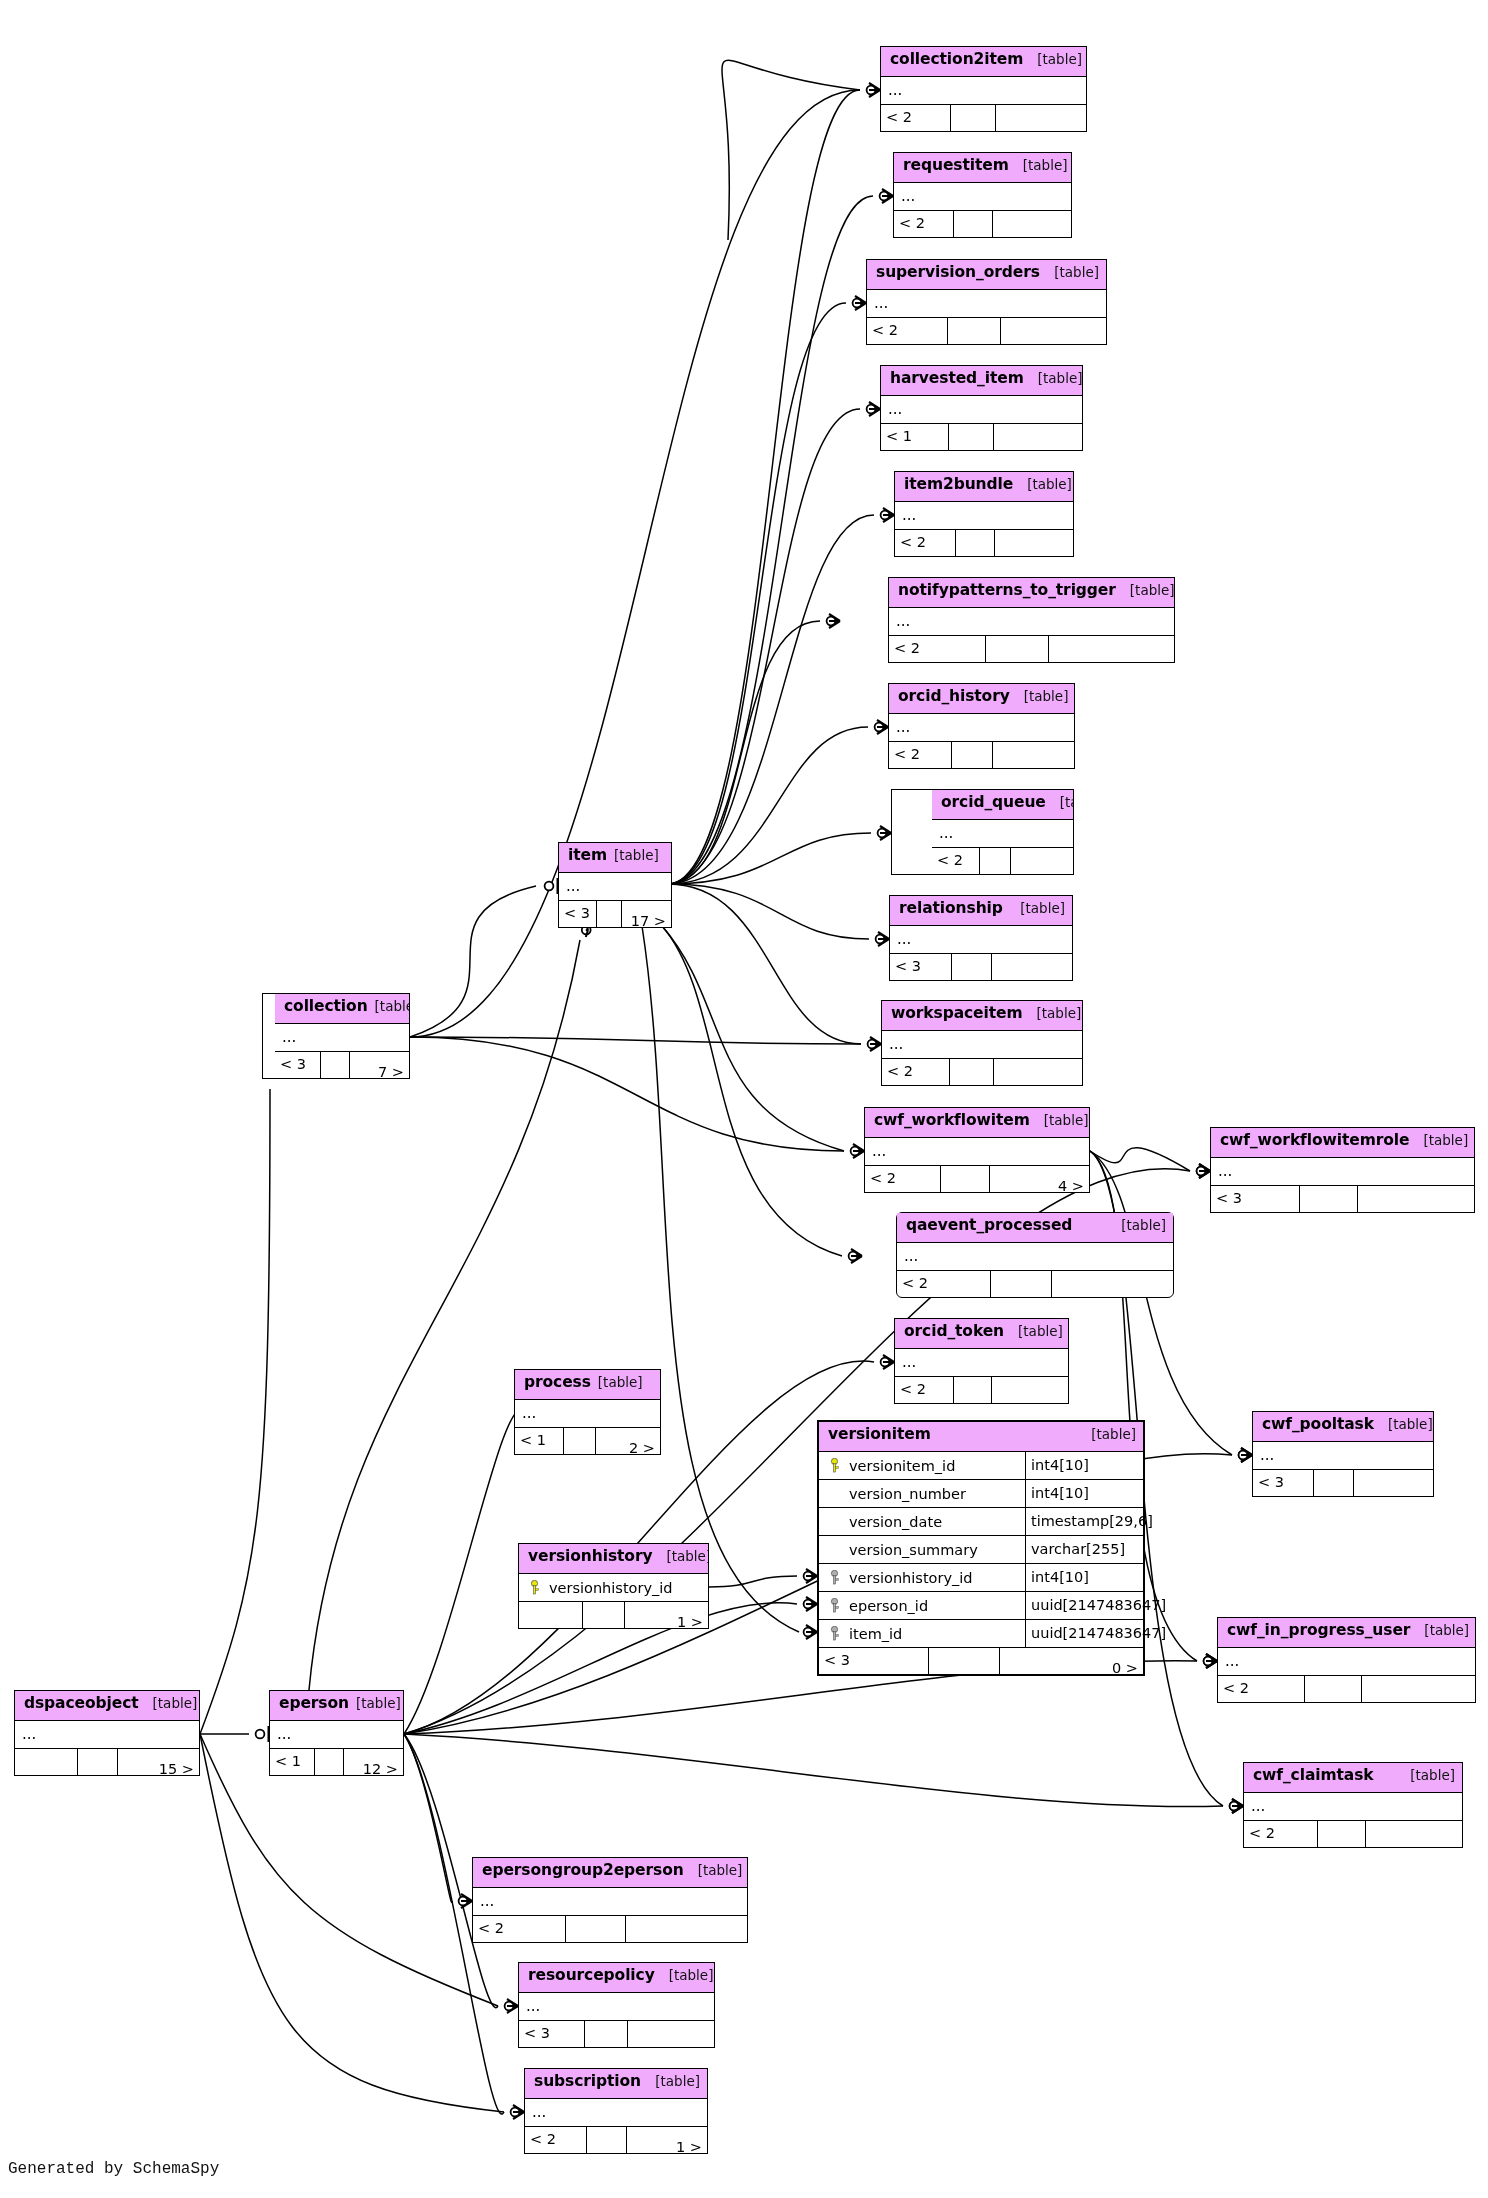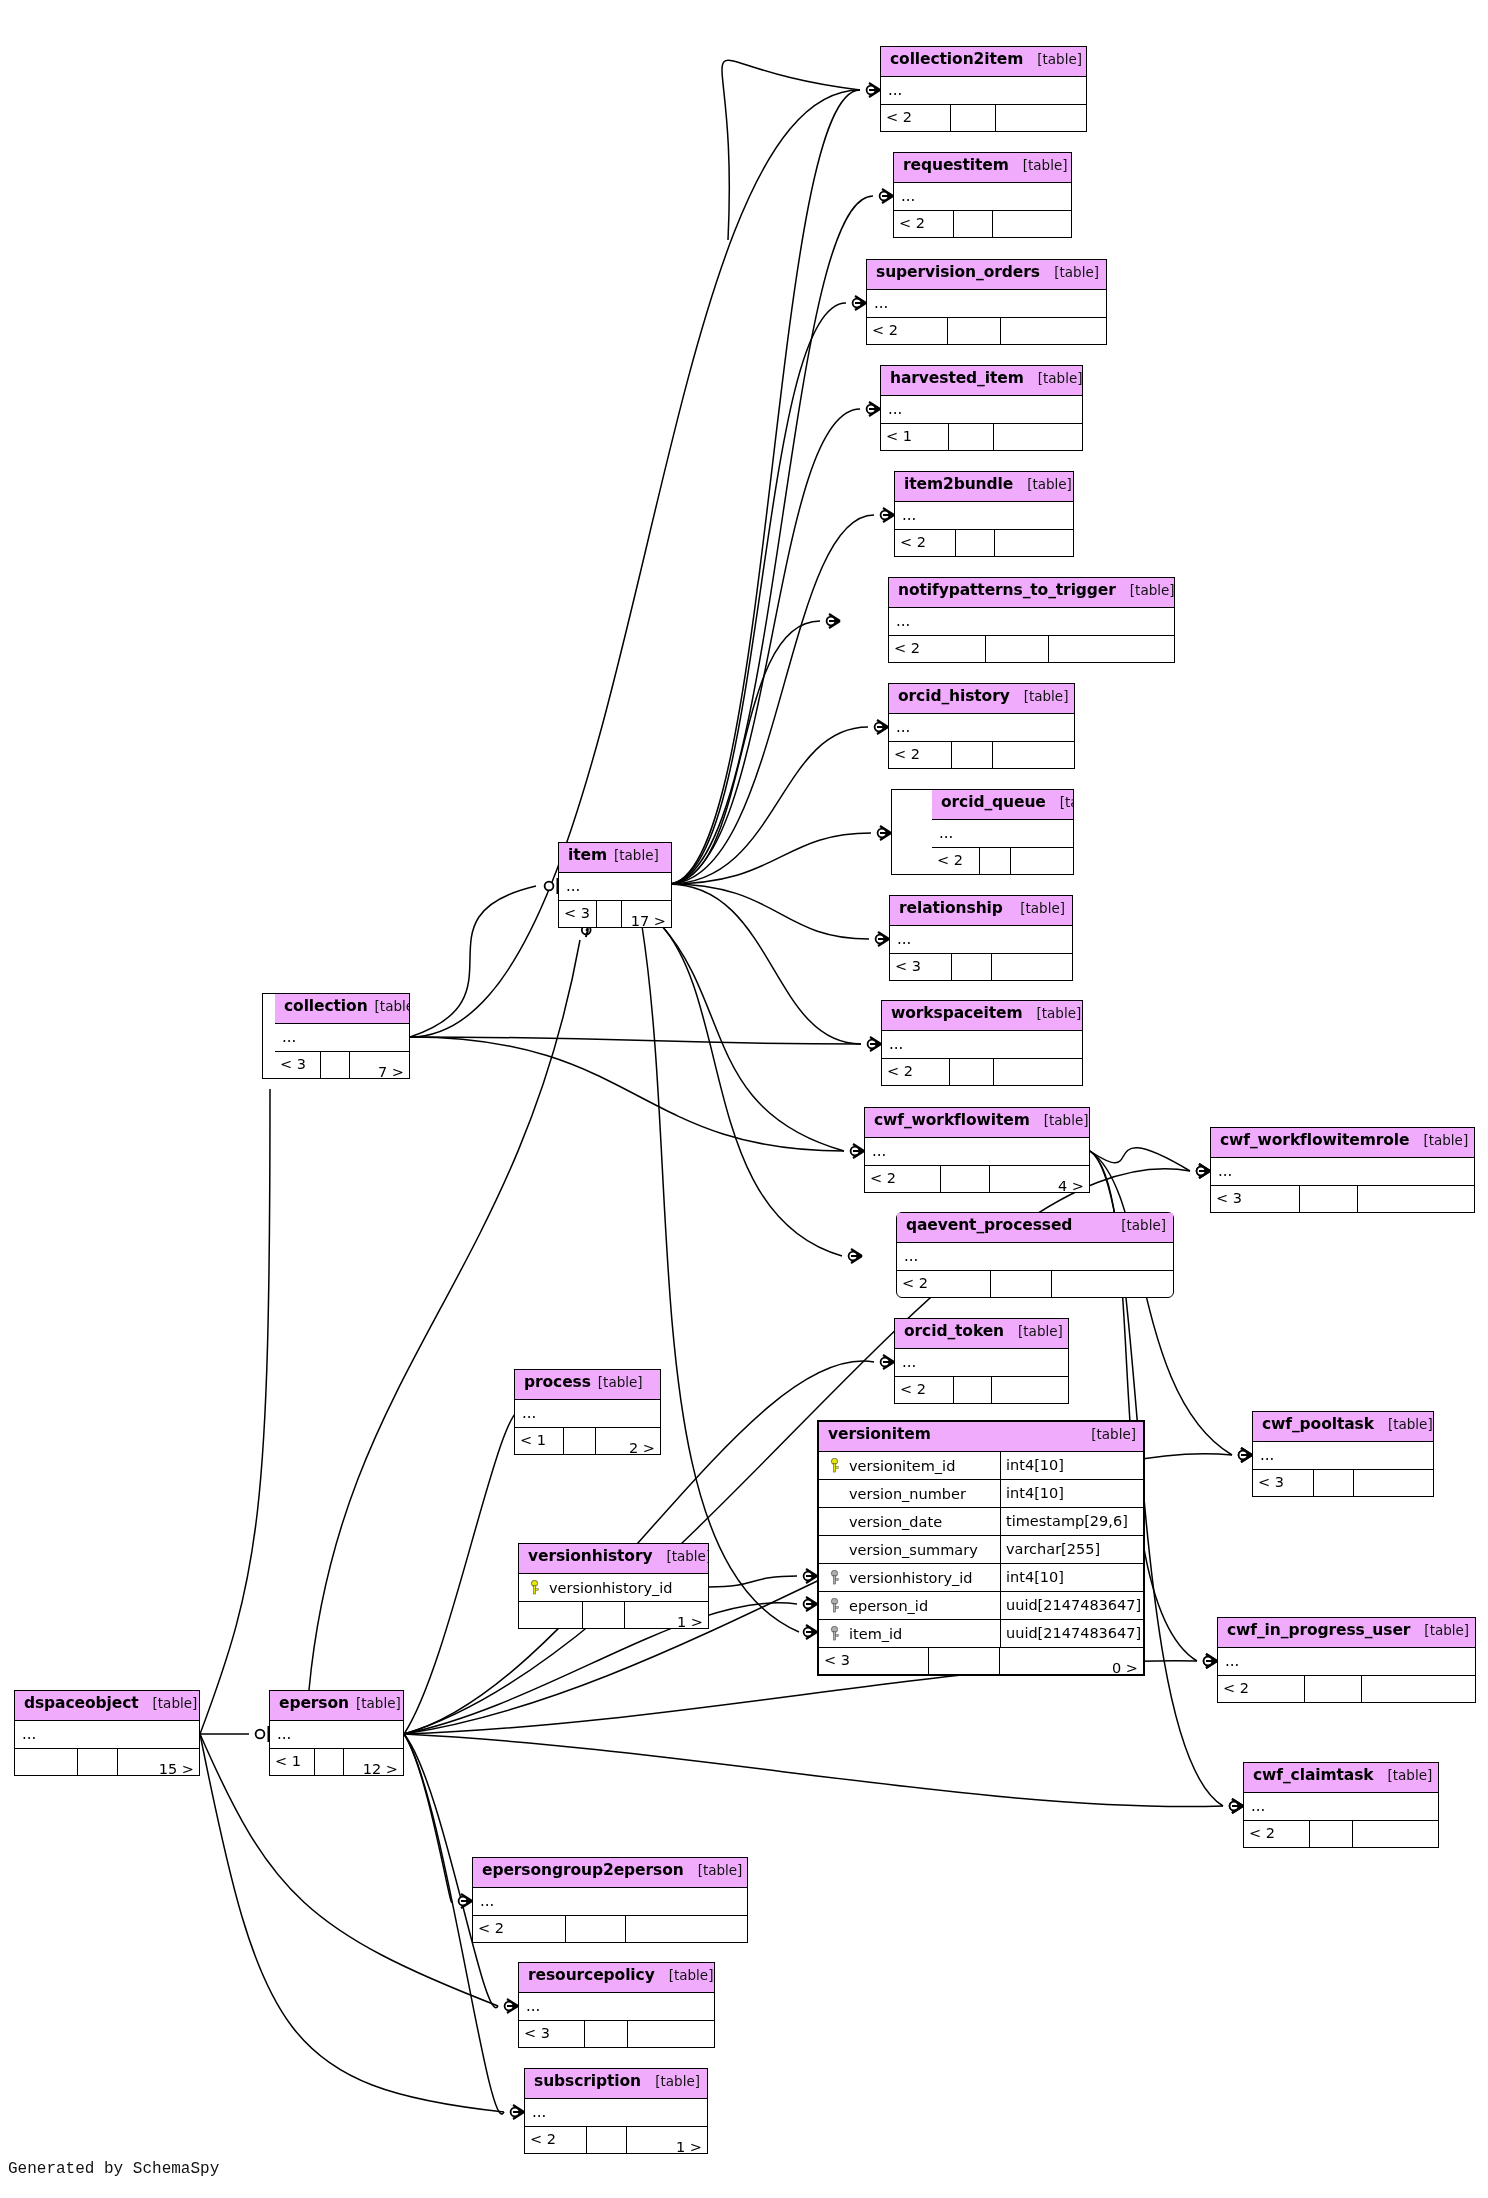--- a/index.html
+++ b/index.html
@@ -90,21 +90,21 @@
     padding-left: 4px;
     white-space: nowrap;
     overflow: hidden;
   }
   .col-type {
     flex: 0 0 auto;
     border-left: 1.3px solid #000;
     padding-left: 5px;
     padding-right: 8px;
     white-space: nowrap;
-    width: 143px;
+    width: 118px;
     box-sizing: border-box;
     align-self: stretch;
     line-height: 26px;
   }
   .n-foot {
     box-sizing: border-box;
     display: flex;
     height: 26px;
     font-size: 14.5px;
   }
@@ -683,21 +683,21 @@
         </div>
         <div class="n-body">
           <div class="n-ellipsis">...</div>
         </div>
         <div class="n-foot">
           <div class="f-cell f-left">&lt; 2</div>
           <div class="f-cell f-mid"></div>
           <div class="f-cell f-right"></div>
         </div>
       </div>
-      <div class="node" style="left: 1243px; top: 1762px; width: 196px;">
+      <div class="node" style="left: 1243px; top: 1762px; width: 220px;">
         <div class="n-title">
           <span class="n-name">cwf_claimtask</span>
           <span class="n-tag push">[table]</span>
         </div>
         <div class="n-body">
           <div class="n-ellipsis">...</div>
         </div>
         <div class="n-foot">
           <div class="f-cell f-left">&lt; 2</div>
           <div class="f-cell f-mid"></div>

